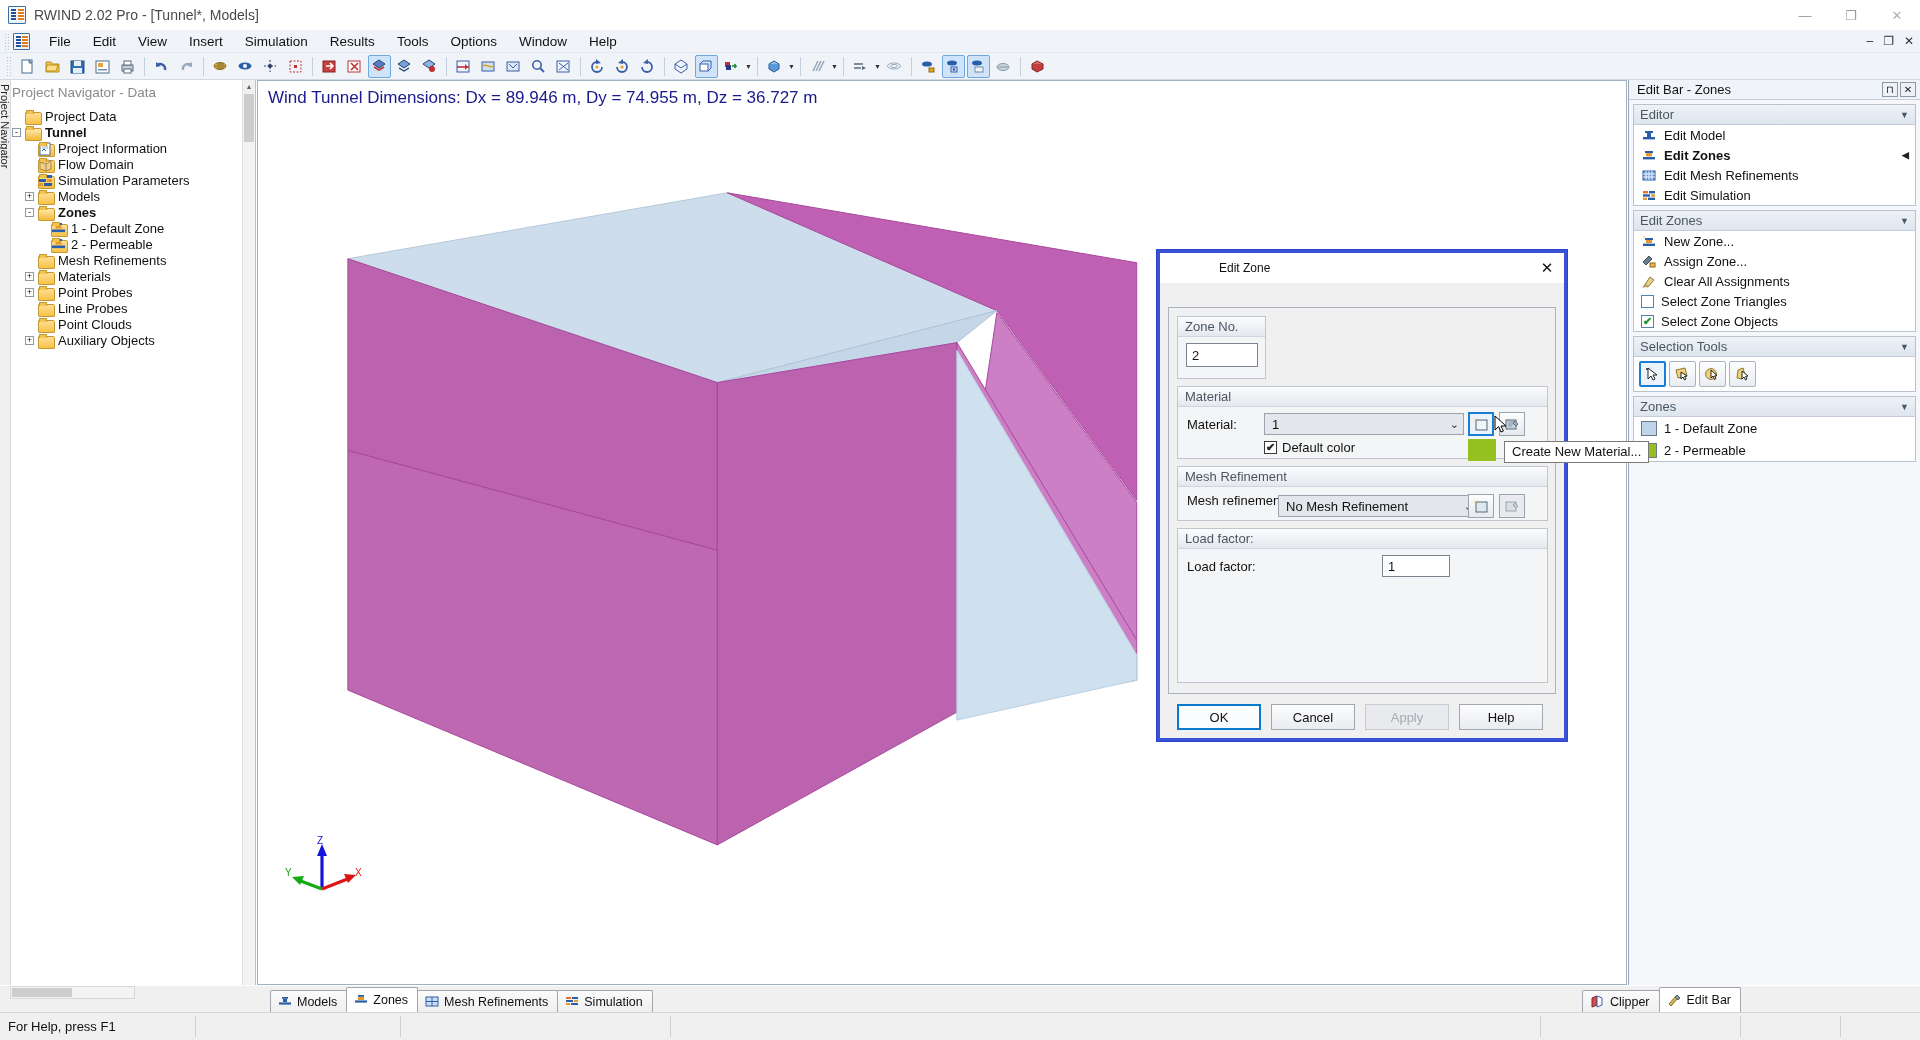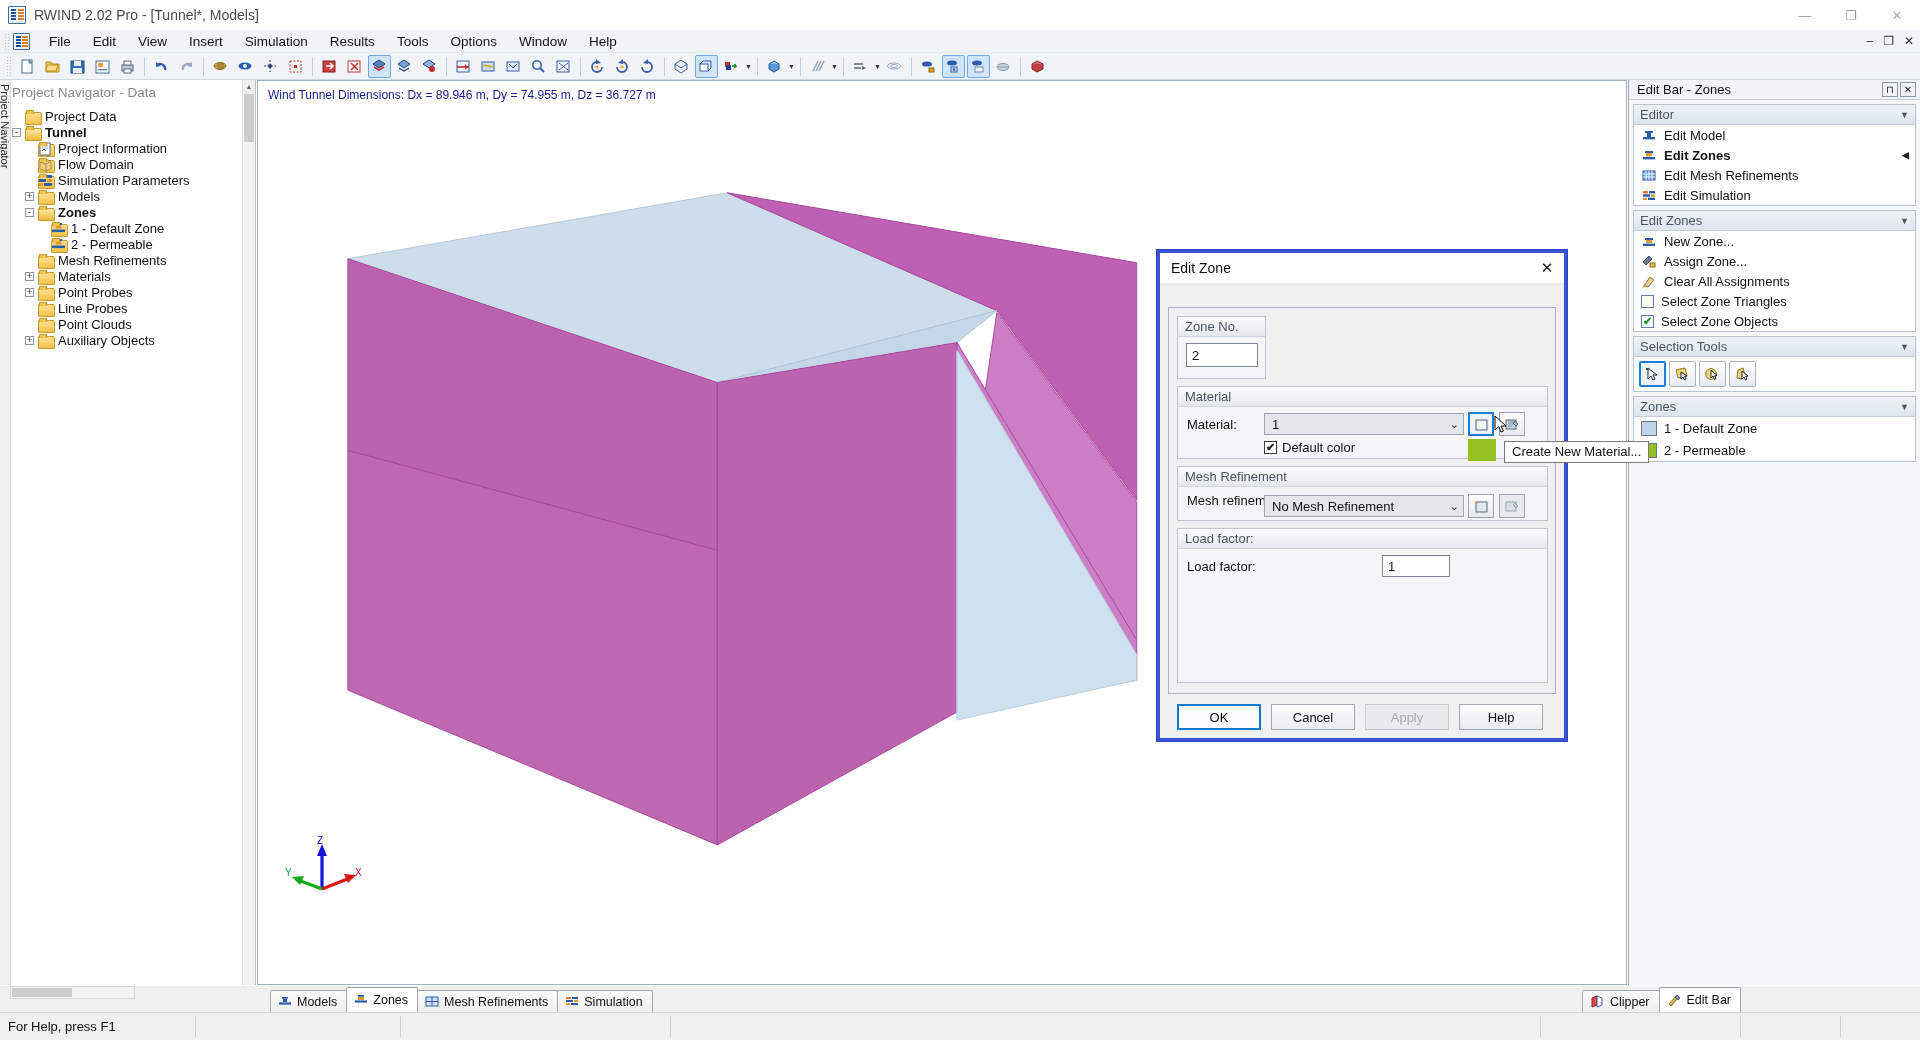--- a/index.html
+++ b/index.html
@@ -109,21 +109,21 @@
   .folder::after { content:""; position:absolute; left:1px; top:0px; width:6px; height:3px;
     background:#f5c148; border:1px solid #c49a33; border-bottom:none; border-radius:1px 1px 0 0; }
   .folder.open::before { background: linear-gradient(#ffe8ad, #f0b93a); }
   .dotline { width: 13px; flex: none; height: 16px; }
 
   
   .viewport {
     position:absolute; left: 257px; top: 0; right: 293px; bottom: 27px;
     background: #ffffff; border: 1px solid #9fb0c2;
   }
-  .vp-label { position:absolute; left: 10px; top: 7px; color:#1a1a8c; font-size: 12px; }
+  .vp-label { position:absolute; left: 10px; top: 7px; color:#1a1a8c; font-size: 17px; }
   .vp-canvas { position:absolute; inset: 0; }
   .axis-gizmo { position:absolute; left: 26px; bottom: 80px; width: 80px; height: 70px; }
 
   
   .bottom-tabs { position:absolute; left: 0; right: 0; bottom: 0; height: 27px; background:#f0f0f0;
                  border-top:1px solid #ffffff; display:flex; align-items:flex-end; }
   .btab { height: 22px; display:flex; align-items:center; gap:5px; padding: 0 9px 0 7px;
           border:1px solid #9fa6ae; border-bottom:none; background: linear-gradient(#fbfbfb,#eeeeee);
           font-size: 12.5px; color:#111; margin-right:-1px; border-radius: 2px 2px 0 0; }
   .btab.active { background:#ffffff; height: 25px; font-weight: normal; }
@@ -169,21 +169,21 @@
              display:flex; align-items:center; justify-content:center; border-radius:2px; }
   .sel-btn.active { border:2px solid #1a7fd4; background:#eaf3fc; }
   .zone-swatch { width: 16px; height: 15px; border:1px solid #6b7784; flex:none; }
 
   
   .dialog {
     position:absolute; left: 1157px; top: 250px; width: 410px; height: 491px;
     background:#f0f0f0; border: 3px solid #3a53d6; box-shadow: 0 0 0 1px #2d45c8;
   }
   .dlg-title { height: 30px; background:#ffffff; display:flex; align-items:center; padding: 0 6px 0 11px; }
-  .dlg-title .t { font-size: 14px; color:#111; }
+  .dlg-title .t { font-size: 12px; color:#111;margin-left:48px; }
   .dlg-title .sp { flex:1; }
   .dlg-x { width: 22px; height: 22px; display:flex; align-items:center; justify-content:center;
            font-size: 15px; color:#111; }
   .dlg-body { position:absolute; left: 0; right: 0; top: 30px; bottom: 0; background:#f0f0f0; }
   .tabstrip { position:absolute; left: 8px; top: 2px; right: 8px; height: 22px; display:flex; align-items:flex-end; }
   .dtab { height: 21px; padding: 0 9px; display:flex; align-items:center; font-size: 13px; color:#111;
           border:1px solid #a9b2bd; border-bottom:none; background:#e6e9ed; margin-right:-1px;}
   .dtab.active { background:#f0f0f0; height: 23px; border-bottom:1px solid #f0f0f0; position:relative; z-index:2; }
   .tabpage { position:absolute; left: 8px; right: 8px; top: 24px; bottom: 44px;
              border:1px solid #a9b2bd; background:#f0f0f0; }
@@ -960,21 +960,21 @@
                 <span class="tick" style="color:#222">✔</span>
               </span>
             <span>Default color</span>
           </div>
           <div class="green-swatch" style="left: 290px; top: 52px; width: 28px; height: 22px; background: rgb(148, 193, 31);"></div>
         </div>
 
         <div class="gbox" style="left:8px; top:158px; width:371px; height:55px;">
           <div class="gbox-hdr">Mesh Refinement</div>
           <div class="fieldlabel" style="position:absolute; left:9px; top:26px;">Mesh refinement:</div>
-          <div class="combo" style="position:absolute; left:86px; top:28px; width:200px; height:22px;">
+          <div class="combo" style="position:absolute; left:100px; top:28px; width:200px; height:22px;">
             <span>No Mesh Refinement</span>
             <span class="sp"></span>
               <span class="chev">⌄</span>
           </div>
           <div class="iconbtn" style="position:absolute; left:290px; top:27px; width:26px; height:24px;">
             <svg width="16" height="15">
                 <rect x="3" y="3" width="11" height="10" fill="#dfe7ef" stroke="#5a6a7a"></rect>
                 <path d="M1 1 l1.6 1.6 L4.2 1 L2.6 3 L4.2 5 L2.6 3.6 L1 5.2 L2 3 z" fill="#f5c518"></path>
               </svg>
           </div>

